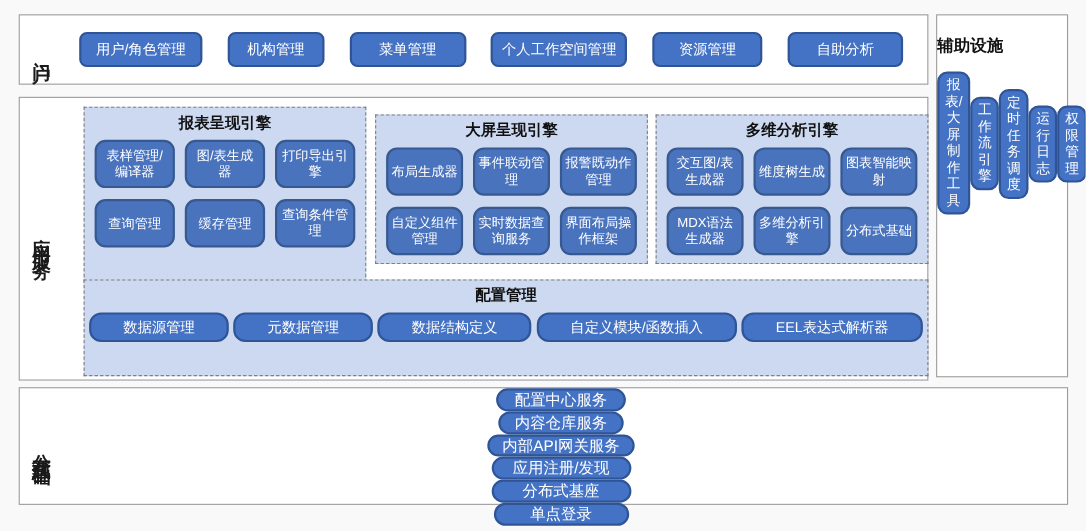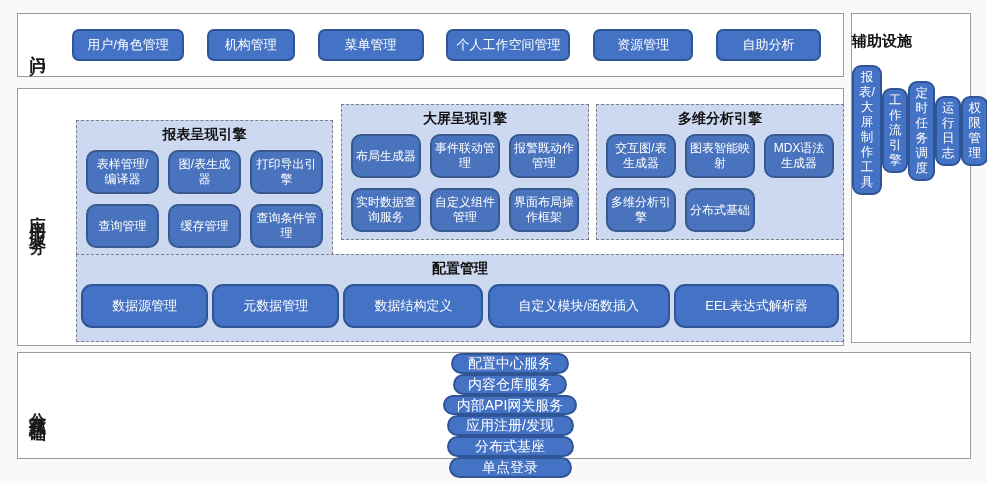--- a/index.html
+++ b/index.html
@@ -43,21 +43,21 @@
   .grid{
     display:grid;grid-template-columns:repeat(3,1fr);
     gap:10px 9px;padding:7px 9px 0 9px;
   }
   .btn-sub{
     background:#4a73be;border:2px solid #37598f;border-radius:10px;
     height:44px;font-size:12px;padding:0 3px;
   }
   
   .cfg-row{display:flex;justify-content:space-evenly;align-items:center;margin-top:7px;}
-  .btn-cfg{height:44px;border-radius:11px;font-size:13px;padding:0 29px;}
+  .btn-cfg{height:27px;border-radius:11px;font-size:13px;padding:0 29px;}
   .cfg-row .btn-cfg:nth-child(1){min-width:112px;}
   .cfg-row .btn-cfg:nth-child(2){min-width:112px;}
   .cfg-row .btn-cfg:nth-child(3){min-width:122px;}
   .cfg-row .btn-cfg:nth-child(4){min-width:158px;}
   .cfg-row .btn-cfg:nth-child(5){min-width:148px;}
   
   .aux-title{
     text-align:left;font-weight:bold;font-size:15px;color:#111;margin-top:18px;
   }
   .aux-col{display:flex;align-items:center;}
@@ -90,48 +90,49 @@
       <div class="btn btn-top">菜单管理</div>
       <div class="btn btn-top">个人工作空间管理</div>
       <div class="btn btn-top">资源管理</div>
       <div class="btn btn-top">自助分析</div>
     </div>
   </div>
 
   <div class="section" style="left:17px;top:88px;width:827px;height:258px;">
     <div class="vlabel loose">应用服务</div>
 
-    <div class="subpanel" style="left:58px;top:31px;width:257px;height:160px;">
+    <div class="subpanel" style="left:58px;top:8px;width:257px;height:160px;">
       <div class="panel-title">报表呈现引擎</div>
       <div class="grid">
         <div class="btn btn-sub">表样管理/编译器</div>
         <div class="btn btn-sub">图/表生成器</div>
         <div class="btn btn-sub">打印导出引擎</div>
         <div class="btn btn-sub">查询管理</div>
         <div class="btn btn-sub">缓存管理</div>
         <div class="btn btn-sub">查询条件管理</div>
       </div>
     </div>
 
     <div class="subpanel" style="left:323px;top:15px;width:248px;height:136px;">
       <div class="panel-title">大屏呈现引擎</div>
       <div class="grid">
         <div class="btn btn-sub">布局生成器</div>
         <div class="btn btn-sub">事件联动管理</div>
         <div class="btn btn-sub">报警既动作管理</div>
+        <div class="btn btn-sub">自定义组件管理</div>
         <div class="btn btn-sub">实时数据查询服务</div>
-        <div class="btn btn-sub">自定义组件管理</div>
         <div class="btn btn-sub">界面布局操作框架</div>
       </div>
     </div>
 
     <div class="subpanel" style="left:578px;top:15px;width:248px;height:136px;">
       <div class="panel-title">多维分析引擎</div>
       <div class="grid">
         <div class="btn btn-sub">交互图/表生成器</div>
+        <div class="btn btn-sub">维度树生成</div>
         <div class="btn btn-sub">图表智能映射</div>
         <div class="btn btn-sub">MDX语法生成器</div>
         <div class="btn btn-sub">多维分析引擎</div>
         <div class="btn btn-sub">分布式基础</div>
       </div>
     </div>
 
     <div class="subpanel" style="left:58px;top:165px;width:768px;height:88px;">
       <div class="panel-title">配置管理</div>
       <div class="cfg-row">

